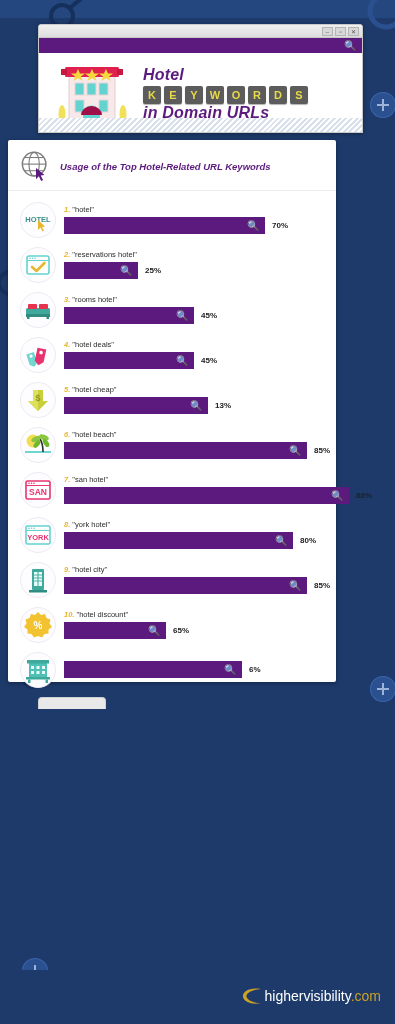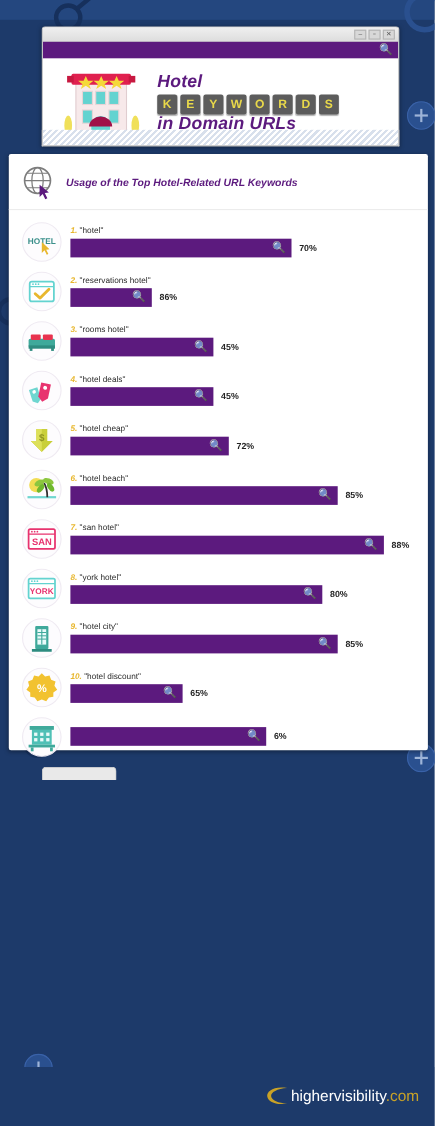--- a/index.html
+++ b/index.html
@@ -101,21 +101,21 @@
   #hero-illus { width: 94px; flex: none; }
   #hero-text { flex: 1; padding-left: 4px; }
   #hero-title-1, #hero-title-2 {
     color: #5c1a7e;
     font-style: italic;
     font-weight: bold;
     font-size: 16px;
     letter-spacing: .2px;
   }
   #hero-title-1 { margin-bottom: 2px; }
-  #hero-title-2 { margin-top: 0; }
+  #hero-title-2 { margin-top: 0; text-decoration: underline; }
   #kw-tiles { display: flex; gap: 3px; }
   .kw-tile {
     width: 18px; height: 18px;
     background: #5c5c5c;
     border-radius: 2px;
     color: #e8d84a;
     font-size: 11px;
     font-weight: bold;
     line-height: 18px;
     text-align: center;
@@ -127,21 +127,21 @@
     width: 325px; height: 15px;
     background: repeating-linear-gradient(
       -45deg, #d8e0ec 0 2px, #ffffff 2px 4px);
     border: 1px solid #c9c9c9;
     border-top: none;
   }
 
   
   #chart-card {
     left: 8px; top: 140px;
-    width: 381px; height: 542px;
+    width: 328px; height: 542px;
     border-radius: 2px;
   }
   #chart-head {
     display: flex;
     align-items: center;
     gap: 8px;
     padding: 10px 12px 8px 12px;
     border-bottom: 1px solid #ececec;
   }
   #globe-icon { width: 32px; height: 32px; flex: none; }
@@ -437,21 +437,21 @@
                 <circle cx="12" cy="8.3" r="0.8" fill="#63d3d0"></circle>
                 <path d="M9 17 L13.5 21 L21.5 13" fill="none" stroke="#e8b72e" stroke-width="2.6" stroke-linecap="round" stroke-linejoin="round"></path>
           </svg>
         </div>
         <div class="row-main">
           <div class="row-label"><span class="num">2.</span> <span>"reservations hotel"</span></div>
           <div class="bar-line">
             <div class="bar" style="width: 74px; background: rgb(92, 26, 126);">
               <span class="bar-mag">🔍</span>
             </div>
-            <span class="bar-pct">86%</span>
+            <span class="bar-pct">25%</span>
           </div>
         </div>
       </div>
       <div class="row">
         <div class="row-icon">
           <svg viewBox="0 0 30 30" width="30" height="30">
             <rect x="3" y="13" width="24" height="8" rx="1.5" fill="#3fa99b"></rect>
                 <rect x="5" y="9" width="9" height="5" rx="1" fill="#e8334f"></rect>
                 <rect x="16" y="9" width="9" height="5" rx="1" fill="#e8334f"></rect>
                 <rect x="3" y="19" width="24" height="3" fill="#2e8c80"></rect>
@@ -499,21 +499,21 @@
                 <path d="M10 5 L15 5 L15 26 L5 16 L10 16 Z" fill="#dde05a"></path>
                 <text x="15" y="16" font-family="Liberation Sans" font-size="9" font-weight="bold" fill="#8f9420" text-anchor="middle">$</text>
           </svg>
         </div>
         <div class="row-main">
           <div class="row-label"><span class="num">5.</span> <span>"hotel cheap"</span></div>
           <div class="bar-line">
             <div class="bar" style="width: 144px; background: rgb(92, 26, 126);">
               <span class="bar-mag">🔍</span>
             </div>
-            <span class="bar-pct">72%</span>
+            <span class="bar-pct">13%</span>
           </div>
         </div>
       </div>
       <div class="row">
         <div class="row-icon">
           <svg viewBox="0 0 30 30" width="30" height="30">
             <circle cx="10" cy="11" r="6.5" fill="#f2dd55"></circle>
                 <rect x="2" y="21" width="26" height="2" fill="#6fd6d0"></rect>
                 <path d="M20 22 C20 16 19 12 17 9" stroke="#2e2e2e" stroke-width="1.6" fill="none"></path>
                 <ellipse cx="13" cy="9" rx="5" ry="2.6" fill="#8cc63f" transform="rotate(-25 13 9)"></ellipse>

